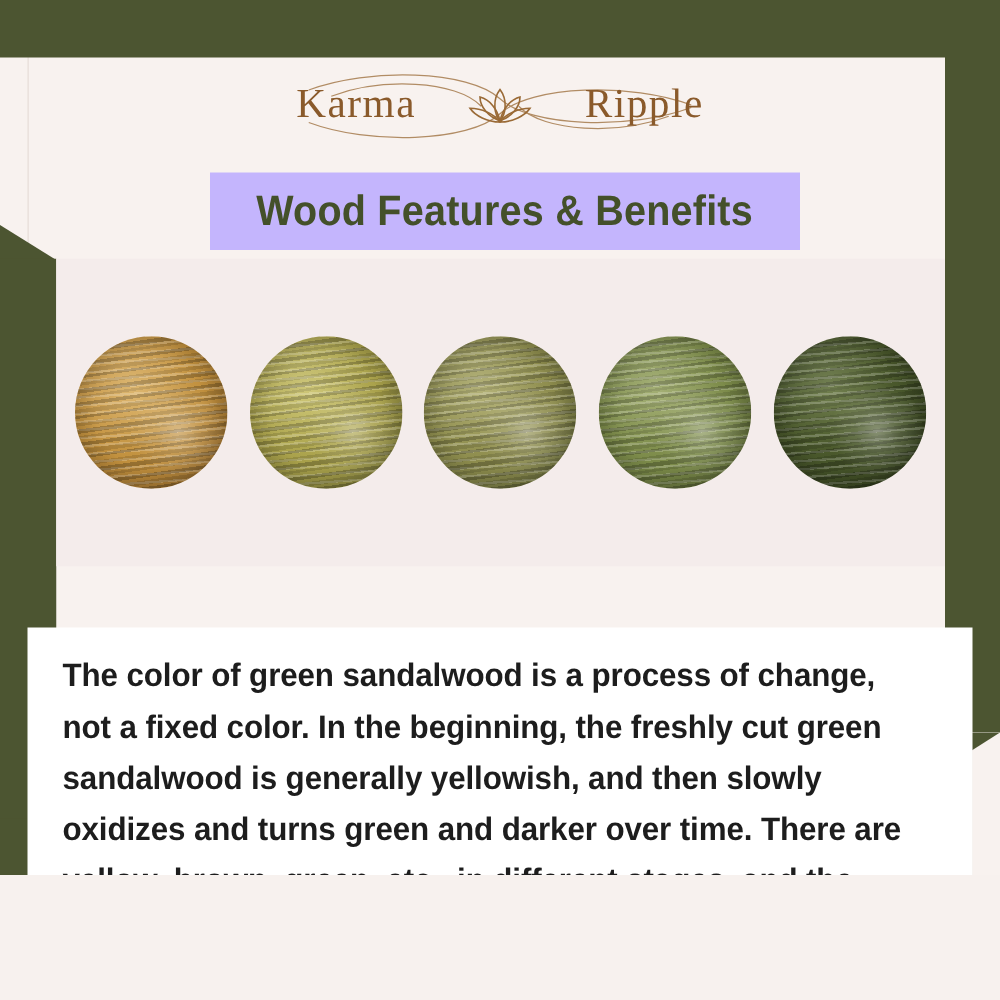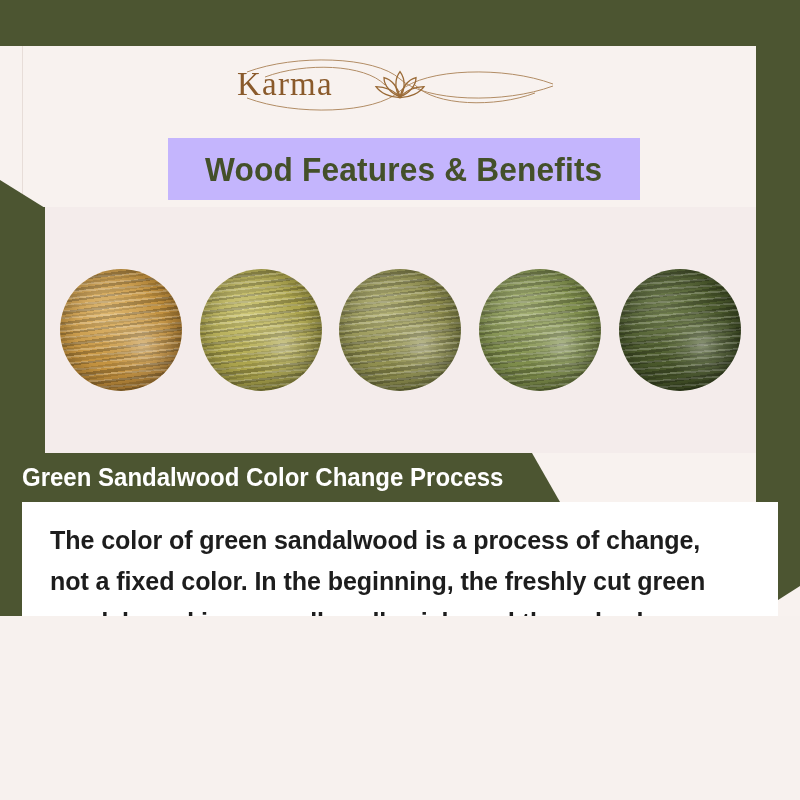--- a/index.html
+++ b/index.html
@@ -1,21 +1,21 @@
 <!DOCTYPE html>
 <html><head>
 <meta charset="utf-8">
 <style>
   html,body{margin:0;padding:0;}
   body{
     width:800px;height:800px;overflow:hidden;
     font-family:"Liberation Sans", sans-serif;
     background:#f7f1ee;
   }
-  #root{position:relative;width:800px;height:616px;overflow:hidden;background:#f8f2ef;}
+  #root{position:relative;width:800px;height:700px;overflow:hidden;background:#f8f2ef;}
 
   
   .band{position:absolute;background:#4c5531;}
 
   
   #band-top{left:0;top:0;width:800px;height:46px;}
   
   #band-right{right:0;top:0;width:44px;height:586px;}
   #band-right-tip{
     position:absolute;right:0;top:586px;width:44px;height:28px;
@@ -156,20 +156,21 @@
       <div class="logo-word" id="logo-karma">Karma</div>
       <svg id="logo-lotus" viewBox="0 0 54 34">
         <g fill="none" stroke="#9a6a36" stroke-width="1.3" stroke-linecap="round">
           <path d="M27 30 C22 24, 21 13, 27 5 C33 13, 32 24, 27 30 Z"></path>
           <path d="M27 30 C18 27, 11 19, 11 11 C19 13, 25 21, 27 30 Z"></path>
           <path d="M27 30 C36 27, 43 19, 43 11 C35 13, 29 21, 27 30 Z"></path>
           <path d="M27 31 C17 31, 7 26, 3 20 C12 20, 22 24, 27 31 Z"></path>
           <path d="M27 31 C37 31, 47 26, 51 20 C42 20, 32 24, 27 31 Z"></path>
         </g>
       </svg>
+      <div class="logo-word" id="logo-ripple">Ripple</div>
     </div>
   </div>
 
   <div id="title-banner">
     <div id="title-text">Wood Features &amp; Benefits</div>
   </div>
 
   <div id="bead-area">
     <div id="beads">
         <div class="bead">
@@ -188,24 +189,20 @@
           <div class="grain" style="background: linear-gradient(172deg, rgba(0, 0, 0, 0) 0%, rgba(0, 0, 0, 0.22) 0%, rgba(0, 0, 0, 0.22) 1.5%, rgba(0, 0, 0, 0) 1.5%, rgba(0, 0, 0, 0) 3.9%, rgba(0, 0, 0, 0.12) 3.9%, rgba(0, 0, 0, 0.12) 5.8%, rgba(0, 0, 0, 0) 5.8%, rgba(0, 0, 0, 0) 7.7%, rgba(0, 0, 0, 0.22) 7.7%, rgba(0, 0, 0, 0.22) 10.2%, rgba(0, 0, 0, 0) 10.2%, rgba(0, 0, 0, 0) 11.6%, rgba(0, 0, 0, 0.12) 11.6%, rgba(0, 0, 0, 0.12) 13.1%, rgba(0, 0, 0, 0) 13.1%, rgba(0, 0, 0, 0) 15.4%, rgba(0, 0, 0, 0.22) 15.4%, rgba(0, 0, 0, 0.22) 17.4%, rgba(0, 0, 0, 0) 17.4%, rgba(0, 0, 0, 0) 19.3%, rgba(0, 0, 0, 0.12) 19.3%, rgba(0, 0, 0, 0.12) 21.8%, rgba(0, 0, 0, 0) 21.8%, rgba(0, 0, 0, 0) 23.1%, rgba(0, 0, 0, 0.22) 23.1%, rgba(0, 0, 0, 0.22) 24.6%, rgba(0, 0, 0, 0) 24.6%, rgba(0, 0, 0, 0) 26.9%, rgba(0, 0, 0, 0.12) 26.9%, rgba(0, 0, 0, 0.12) 28.9%, rgba(0, 0, 0, 0) 28.9%, rgba(0, 0, 0, 0) 30.8%, rgba(0, 0, 0, 0.22) 30.8%, rgba(0, 0, 0, 0.22) 33.3%, rgba(0, 0, 0, 0) 33.3%, rgba(0, 0, 0, 0) 34.6%, rgba(0, 0, 0, 0.12) 34.6%, rgba(0, 0, 0, 0.12) 36.1%, rgba(0, 0, 0, 0) 36.1%, rgba(0, 0, 0, 0) 38.5%, rgba(0, 0, 0, 0.22) 38.5%, rgba(0, 0, 0, 0.22) 40.5%, rgba(0, 0, 0, 0) 40.5%, rgba(0, 0, 0, 0) 42.4%, rgba(0, 0, 0, 0.12) 42.4%, rgba(0, 0, 0, 0.12) 44.9%, rgba(0, 0, 0, 0) 44.9%, rgba(0, 0, 0, 0) 46.2%, rgba(0, 0, 0, 0.22) 46.2%, rgba(0, 0, 0, 0.22) 47.7%, rgba(0, 0, 0, 0) 47.7%, rgba(0, 0, 0, 0) 50.1%, rgba(0, 0, 0, 0.12) 50.1%, rgba(0, 0, 0, 0.12) 52.1%, rgba(0, 0, 0, 0) 52.1%, rgba(0, 0, 0, 0) 53.9%, rgba(0, 0, 0, 0.22) 53.9%, rgba(0, 0, 0, 0.22) 56.4%, rgba(0, 0, 0, 0) 56.4%, rgba(0, 0, 0, 0) 57.8%, rgba(0, 0, 0, 0.12) 57.8%, rgba(0, 0, 0, 0.12) 59.3%, rgba(0, 0, 0, 0) 59.3%, rgba(0, 0, 0, 0) 61.6%, rgba(0, 0, 0, 0.22) 61.6%, rgba(0, 0, 0, 0.22) 63.6%, rgba(0, 0, 0, 0) 63.6%, rgba(0, 0, 0, 0) 65.5%, rgba(0, 0, 0, 0.12) 65.5%, rgba(0, 0, 0, 0.12) 68%, rgba(0, 0, 0, 0) 68%, rgba(0, 0, 0, 0) 69.3%, rgba(0, 0, 0, 0.22) 69.3%, rgba(0, 0, 0, 0.22) 70.8%, rgba(0, 0, 0, 0) 70.8%, rgba(0, 0, 0, 0) 73.2%, rgba(0, 0, 0, 0.12) 73.2%, rgba(0, 0, 0, 0.12) 75.2%, rgba(0, 0, 0, 0) 75.2%, rgba(0, 0, 0, 0) 77%, rgba(0, 0, 0, 0.22) 77%, rgba(0, 0, 0, 0.22) 79.5%, rgba(0, 0, 0, 0) 79.5%, rgba(0, 0, 0, 0) 80.9%, rgba(0, 0, 0, 0.12) 80.9%, rgba(0, 0, 0, 0.12) 82.4%, rgba(0, 0, 0, 0) 82.4%, rgba(0, 0, 0, 0) 84.7%, rgba(0, 0, 0, 0.22) 84.7%, rgba(0, 0, 0, 0.22) 86.7%, rgba(0, 0, 0, 0) 86.7%, rgba(0, 0, 0, 0) 88.5%, rgba(0, 0, 0, 0.12) 88.5%, rgba(0, 0, 0, 0.12) 91%, rgba(0, 0, 0, 0) 91%, rgba(0, 0, 0, 0) 92.4%, rgba(0, 0, 0, 0.22) 92.4%, rgba(0, 0, 0, 0.22) 93.9%, rgba(0, 0, 0, 0) 93.9%, rgba(0, 0, 0, 0) 96.3%, rgba(0, 0, 0, 0.12) 96.3%, rgba(0, 0, 0, 0.12) 98.3%, rgba(0, 0, 0, 0) 98.3%), linear-gradient(176deg, rgba(255, 255, 255, 0) 2%, rgba(255, 255, 255, 0.2) 2%, rgba(255, 255, 255, 0.2) 3.4%, rgba(255, 255, 255, 0) 3.4%, rgba(255, 255, 255, 0) 7%, rgba(255, 255, 255, 0.2) 7%, rgba(255, 255, 255, 0.2) 8.4%, rgba(255, 255, 255, 0) 8.4%, rgba(255, 255, 255, 0) 12%, rgba(255, 255, 255, 0.2) 12%, rgba(255, 255, 255, 0.2) 13.4%, rgba(255, 255, 255, 0) 13.4%, rgba(255, 255, 255, 0) 17%, rgba(255, 255, 255, 0.2) 17%, rgba(255, 255, 255, 0.2) 18.4%, rgba(255, 255, 255, 0) 18.4%, rgba(255, 255, 255, 0) 22%, rgba(255, 255, 255, 0.2) 22%, rgba(255, 255, 255, 0.2) 23.4%, rgba(255, 255, 255, 0) 23.4%, rgba(255, 255, 255, 0) 27%, rgba(255, 255, 255, 0.2) 27%, rgba(255, 255, 255, 0.2) 28.4%, rgba(255, 255, 255, 0) 28.4%, rgba(255, 255, 255, 0) 32%, rgba(255, 255, 255, 0.2) 32%, rgba(255, 255, 255, 0.2) 33.4%, rgba(255, 255, 255, 0) 33.4%, rgba(255, 255, 255, 0) 37%, rgba(255, 255, 255, 0.2) 37%, rgba(255, 255, 255, 0.2) 38.4%, rgba(255, 255, 255, 0) 38.4%, rgba(255, 255, 255, 0) 42%, rgba(255, 255, 255, 0.2) 42%, rgba(255, 255, 255, 0.2) 43.4%, rgba(255, 255, 255, 0) 43.4%, rgba(255, 255, 255, 0) 47%, rgba(255, 255, 255, 0.2) 47%, rgba(255, 255, 255, 0.2) 48.4%, rgba(255, 255, 255, 0) 48.4%, rgba(255, 255, 255, 0) 52%, rgba(255, 255, 255, 0.2) 52%, rgba(255, 255, 255, 0.2) 53.4%, rgba(255, 255, 255, 0) 53.4%, rgba(255, 255, 255, 0) 57%, rgba(255, 255, 255, 0.2) 57%, rgba(255, 255, 255, 0.2) 58.4%, rgba(255, 255, 255, 0) 58.4%, rgba(255, 255, 255, 0) 62%, rgba(255, 255, 255, 0.2) 62%, rgba(255, 255, 255, 0.2) 63.4%, rgba(255, 255, 255, 0) 63.4%, rgba(255, 255, 255, 0) 67%, rgba(255, 255, 255, 0.2) 67%, rgba(255, 255, 255, 0.2) 68.4%, rgba(255, 255, 255, 0) 68.4%, rgba(255, 255, 255, 0) 72%, rgba(255, 255, 255, 0.2) 72%, rgba(255, 255, 255, 0.2) 73.4%, rgba(255, 255, 255, 0) 73.4%, rgba(255, 255, 255, 0) 77%, rgba(255, 255, 255, 0.2) 77%, rgba(255, 255, 255, 0.2) 78.4%, rgba(255, 255, 255, 0) 78.4%, rgba(255, 255, 255, 0) 82%, rgba(255, 255, 255, 0.2) 82%, rgba(255, 255, 255, 0.2) 83.4%, rgba(255, 255, 255, 0) 83.4%, rgba(255, 255, 255, 0) 87%, rgba(255, 255, 255, 0.2) 87%, rgba(255, 255, 255, 0.2) 88.4%, rgba(255, 255, 255, 0) 88.4%, rgba(255, 255, 255, 0) 92%, rgba(255, 255, 255, 0.2) 92%, rgba(255, 255, 255, 0.2) 93.4%, rgba(255, 255, 255, 0) 93.4%, rgba(255, 255, 255, 0) 97%, rgba(255, 255, 255, 0.2) 97%, rgba(255, 255, 255, 0.2) 98.4%, rgba(255, 255, 255, 0) 98.4%), radial-gradient(circle at 40% 38%, rgb(152, 165, 98) 0%, rgb(123, 138, 73) 52%, rgb(88, 101, 53) 100%);"></div>
           <div class="shade"></div>
         </div>
         <div class="bead">
           <div class="grain" style="background: linear-gradient(172deg, rgba(0, 0, 0, 0) 0%, rgba(0, 0, 0, 0.22) 0%, rgba(0, 0, 0, 0.22) 1.5%, rgba(0, 0, 0, 0) 1.5%, rgba(0, 0, 0, 0) 3.9%, rgba(0, 0, 0, 0.12) 3.9%, rgba(0, 0, 0, 0.12) 5.8%, rgba(0, 0, 0, 0) 5.8%, rgba(0, 0, 0, 0) 7.7%, rgba(0, 0, 0, 0.22) 7.7%, rgba(0, 0, 0, 0.22) 10.2%, rgba(0, 0, 0, 0) 10.2%, rgba(0, 0, 0, 0) 11.6%, rgba(0, 0, 0, 0.12) 11.6%, rgba(0, 0, 0, 0.12) 13.1%, rgba(0, 0, 0, 0) 13.1%, rgba(0, 0, 0, 0) 15.4%, rgba(0, 0, 0, 0.22) 15.4%, rgba(0, 0, 0, 0.22) 17.4%, rgba(0, 0, 0, 0) 17.4%, rgba(0, 0, 0, 0) 19.3%, rgba(0, 0, 0, 0.12) 19.3%, rgba(0, 0, 0, 0.12) 21.8%, rgba(0, 0, 0, 0) 21.8%, rgba(0, 0, 0, 0) 23.1%, rgba(0, 0, 0, 0.22) 23.1%, rgba(0, 0, 0, 0.22) 24.6%, rgba(0, 0, 0, 0) 24.6%, rgba(0, 0, 0, 0) 26.9%, rgba(0, 0, 0, 0.12) 26.9%, rgba(0, 0, 0, 0.12) 28.9%, rgba(0, 0, 0, 0) 28.9%, rgba(0, 0, 0, 0) 30.8%, rgba(0, 0, 0, 0.22) 30.8%, rgba(0, 0, 0, 0.22) 33.3%, rgba(0, 0, 0, 0) 33.3%, rgba(0, 0, 0, 0) 34.6%, rgba(0, 0, 0, 0.12) 34.6%, rgba(0, 0, 0, 0.12) 36.1%, rgba(0, 0, 0, 0) 36.1%, rgba(0, 0, 0, 0) 38.5%, rgba(0, 0, 0, 0.22) 38.5%, rgba(0, 0, 0, 0.22) 40.5%, rgba(0, 0, 0, 0) 40.5%, rgba(0, 0, 0, 0) 42.4%, rgba(0, 0, 0, 0.12) 42.4%, rgba(0, 0, 0, 0.12) 44.9%, rgba(0, 0, 0, 0) 44.9%, rgba(0, 0, 0, 0) 46.2%, rgba(0, 0, 0, 0.22) 46.2%, rgba(0, 0, 0, 0.22) 47.7%, rgba(0, 0, 0, 0) 47.7%, rgba(0, 0, 0, 0) 50.1%, rgba(0, 0, 0, 0.12) 50.1%, rgba(0, 0, 0, 0.12) 52.1%, rgba(0, 0, 0, 0) 52.1%, rgba(0, 0, 0, 0) 53.9%, rgba(0, 0, 0, 0.22) 53.9%, rgba(0, 0, 0, 0.22) 56.4%, rgba(0, 0, 0, 0) 56.4%, rgba(0, 0, 0, 0) 57.8%, rgba(0, 0, 0, 0.12) 57.8%, rgba(0, 0, 0, 0.12) 59.3%, rgba(0, 0, 0, 0) 59.3%, rgba(0, 0, 0, 0) 61.6%, rgba(0, 0, 0, 0.22) 61.6%, rgba(0, 0, 0, 0.22) 63.6%, rgba(0, 0, 0, 0) 63.6%, rgba(0, 0, 0, 0) 65.5%, rgba(0, 0, 0, 0.12) 65.5%, rgba(0, 0, 0, 0.12) 68%, rgba(0, 0, 0, 0) 68%, rgba(0, 0, 0, 0) 69.3%, rgba(0, 0, 0, 0.22) 69.3%, rgba(0, 0, 0, 0.22) 70.8%, rgba(0, 0, 0, 0) 70.8%, rgba(0, 0, 0, 0) 73.2%, rgba(0, 0, 0, 0.12) 73.2%, rgba(0, 0, 0, 0.12) 75.2%, rgba(0, 0, 0, 0) 75.2%, rgba(0, 0, 0, 0) 77%, rgba(0, 0, 0, 0.22) 77%, rgba(0, 0, 0, 0.22) 79.5%, rgba(0, 0, 0, 0) 79.5%, rgba(0, 0, 0, 0) 80.9%, rgba(0, 0, 0, 0.12) 80.9%, rgba(0, 0, 0, 0.12) 82.4%, rgba(0, 0, 0, 0) 82.4%, rgba(0, 0, 0, 0) 84.7%, rgba(0, 0, 0, 0.22) 84.7%, rgba(0, 0, 0, 0.22) 86.7%, rgba(0, 0, 0, 0) 86.7%, rgba(0, 0, 0, 0) 88.5%, rgba(0, 0, 0, 0.12) 88.5%, rgba(0, 0, 0, 0.12) 91%, rgba(0, 0, 0, 0) 91%, rgba(0, 0, 0, 0) 92.4%, rgba(0, 0, 0, 0.22) 92.4%, rgba(0, 0, 0, 0.22) 93.9%, rgba(0, 0, 0, 0) 93.9%, rgba(0, 0, 0, 0) 96.3%, rgba(0, 0, 0, 0.12) 96.3%, rgba(0, 0, 0, 0.12) 98.3%, rgba(0, 0, 0, 0) 98.3%), linear-gradient(176deg, rgba(255, 255, 255, 0) 2%, rgba(255, 255, 255, 0.2) 2%, rgba(255, 255, 255, 0.2) 3.4%, rgba(255, 255, 255, 0) 3.4%, rgba(255, 255, 255, 0) 7%, rgba(255, 255, 255, 0.2) 7%, rgba(255, 255, 255, 0.2) 8.4%, rgba(255, 255, 255, 0) 8.4%, rgba(255, 255, 255, 0) 12%, rgba(255, 255, 255, 0.2) 12%, rgba(255, 255, 255, 0.2) 13.4%, rgba(255, 255, 255, 0) 13.4%, rgba(255, 255, 255, 0) 17%, rgba(255, 255, 255, 0.2) 17%, rgba(255, 255, 255, 0.2) 18.4%, rgba(255, 255, 255, 0) 18.4%, rgba(255, 255, 255, 0) 22%, rgba(255, 255, 255, 0.2) 22%, rgba(255, 255, 255, 0.2) 23.4%, rgba(255, 255, 255, 0) 23.4%, rgba(255, 255, 255, 0) 27%, rgba(255, 255, 255, 0.2) 27%, rgba(255, 255, 255, 0.2) 28.4%, rgba(255, 255, 255, 0) 28.4%, rgba(255, 255, 255, 0) 32%, rgba(255, 255, 255, 0.2) 32%, rgba(255, 255, 255, 0.2) 33.4%, rgba(255, 255, 255, 0) 33.4%, rgba(255, 255, 255, 0) 37%, rgba(255, 255, 255, 0.2) 37%, rgba(255, 255, 255, 0.2) 38.4%, rgba(255, 255, 255, 0) 38.4%, rgba(255, 255, 255, 0) 42%, rgba(255, 255, 255, 0.2) 42%, rgba(255, 255, 255, 0.2) 43.4%, rgba(255, 255, 255, 0) 43.4%, rgba(255, 255, 255, 0) 47%, rgba(255, 255, 255, 0.2) 47%, rgba(255, 255, 255, 0.2) 48.4%, rgba(255, 255, 255, 0) 48.4%, rgba(255, 255, 255, 0) 52%, rgba(255, 255, 255, 0.2) 52%, rgba(255, 255, 255, 0.2) 53.4%, rgba(255, 255, 255, 0) 53.4%, rgba(255, 255, 255, 0) 57%, rgba(255, 255, 255, 0.2) 57%, rgba(255, 255, 255, 0.2) 58.4%, rgba(255, 255, 255, 0) 58.4%, rgba(255, 255, 255, 0) 62%, rgba(255, 255, 255, 0.2) 62%, rgba(255, 255, 255, 0.2) 63.4%, rgba(255, 255, 255, 0) 63.4%, rgba(255, 255, 255, 0) 67%, rgba(255, 255, 255, 0.2) 67%, rgba(255, 255, 255, 0.2) 68.4%, rgba(255, 255, 255, 0) 68.4%, rgba(255, 255, 255, 0) 72%, rgba(255, 255, 255, 0.2) 72%, rgba(255, 255, 255, 0.2) 73.4%, rgba(255, 255, 255, 0) 73.4%, rgba(255, 255, 255, 0) 77%, rgba(255, 255, 255, 0.2) 77%, rgba(255, 255, 255, 0.2) 78.4%, rgba(255, 255, 255, 0) 78.4%, rgba(255, 255, 255, 0) 82%, rgba(255, 255, 255, 0.2) 82%, rgba(255, 255, 255, 0.2) 83.4%, rgba(255, 255, 255, 0) 83.4%, rgba(255, 255, 255, 0) 87%, rgba(255, 255, 255, 0.2) 87%, rgba(255, 255, 255, 0.2) 88.4%, rgba(255, 255, 255, 0) 88.4%, rgba(255, 255, 255, 0) 92%, rgba(255, 255, 255, 0.2) 92%, rgba(255, 255, 255, 0.2) 93.4%, rgba(255, 255, 255, 0) 93.4%, rgba(255, 255, 255, 0) 97%, rgba(255, 255, 255, 0.2) 97%, rgba(255, 255, 255, 0.2) 98.4%, rgba(255, 255, 255, 0) 98.4%), radial-gradient(circle at 40% 38%, rgb(93, 109, 54) 0%, rgb(71, 85, 42) 52%, rgb(44, 55, 25) 100%);"></div>
           <div class="shade"></div>
         </div>
       </div>
   </div>
 
-  <div id="section-banner">
-    <div id="section-banner-bg"></div>
-    <div id="section-title">Green Sandalwood Color Change Process</div>
-  </div>
 
   <div id="body-panel">
     <div id="body-text">
       <p>The color of green sandalwood is a process of change, not a fixed color. In the beginning, the freshly cut green sandalwood is generally yellowish, and then slowly oxidizes and turns green and darker over time. There are yellow, brown, green, etc., in different stages, and the green sandalwood is textured, not all of them are the same!</p>
     </div>
   </div>
 
 </div>
 
 </body></html>

